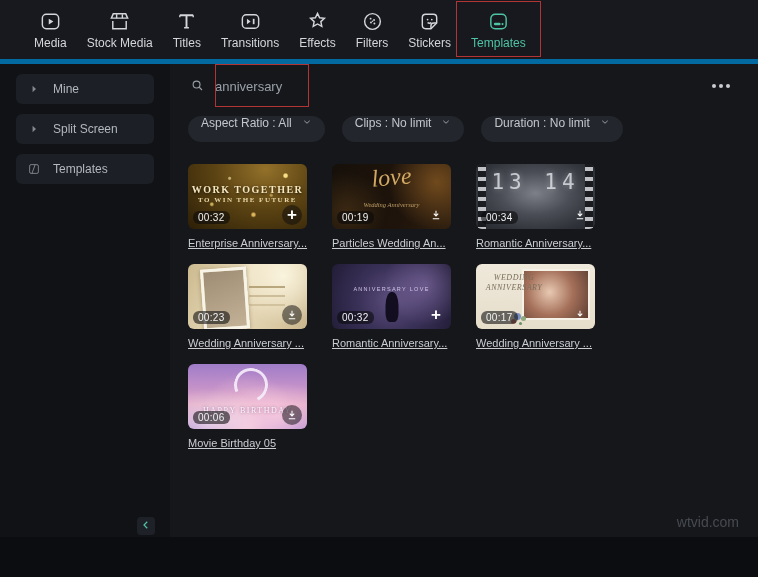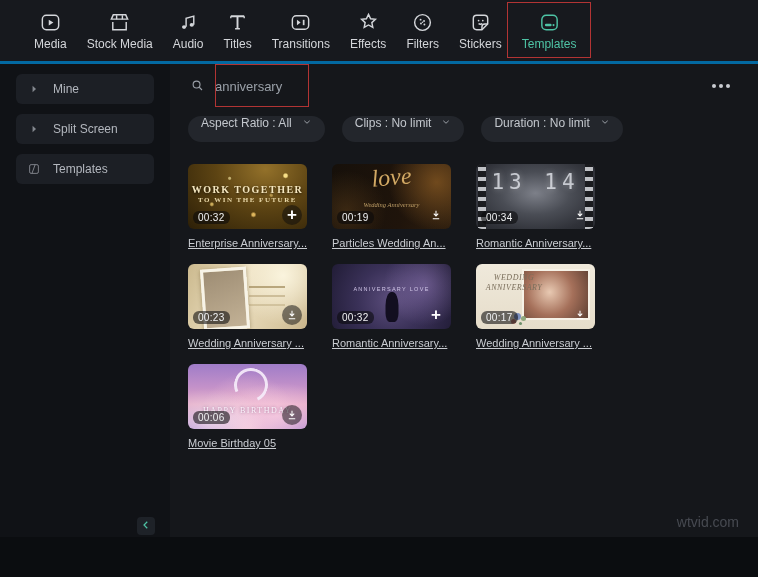--- a/index.html
+++ b/index.html
@@ -7,21 +7,21 @@
   body { font-family:"Liberation Sans", sans-serif; background:#0b0d10; position:relative; }
 
   
   .menubar { height:40px; display:flex; align-items:center; background:#0b0d10; }
   .logo { width:24px; height:24px; margin-left:10px; flex:0 0 auto; }
   .app-title { color:#e8eaec; font-size:13px; margin-left:10px; }
   .menu-items { display:flex; margin-left:38px; gap:46px; }
   .menu-item { color:#d8dadd; font-size:13px; cursor:default; }
 
   
-  .toolbar { height:64px; background:#17191e; display:flex; align-items:center; padding-left:24px; border-bottom:3px solid #0369a1; }
+  .toolbar { height:64px; background:#17191e; display:flex; align-items:center; padding-left:24px; border-bottom:5px solid #0369a1; }
   .tb-item { position:relative; display:flex; flex-direction:column; align-items:center; gap:3px; padding:0 10px; color:#d4d6da; font-size:12px; }
   .tb-item .tb-icon { width:24px; height:24px; display:flex; align-items:center; justify-content:center; }
   .tb-item .tb-icon svg { width:23px; height:23px; }
   .tb-item.active { color:var(--accent); }
   .tb-item .anno { display:none; }
   .tb-item.active .anno { display:block; position:absolute; left:-5px; right:-5px; top:-8px; bottom:-7px; border:1px solid var(--annotation); pointer-events:none; }
 
   
   .main { display:flex; height:473px; }
   .sidebar { width:170px; background:#101216; padding-top:10px; position:relative; flex:0 0 auto; }
@@ -144,31 +144,20 @@
   </div>
       <div class="tb-item">
     <span class="tb-icon">
           <svg viewBox="0 0 24 24" fill="none" stroke="currentColor" stroke-width="1.5">
             <path d="M5 11.5V19.5h14v-8"></path>
             <path d="M3.5 8.5l2-4.5h13l2 4.5H3.5z"></path>
             <path d="M9 4.5v4M15 4.5v4"></path>
           </svg>
         </span>
     <span class="tb-label">Stock Media</span>
-
-  </div>
-      <div class="tb-item">
-    <span class="tb-icon">
-          <svg viewBox="0 0 24 24" fill="none" stroke="currentColor" stroke-width="1.5">
-            <path d="M9.5 16.5v-9l8-2.2v9"></path>
-            <ellipse cx="7.4" cy="16.8" rx="2.2" ry="1.9" fill="currentColor" stroke="none"></ellipse>
-            <ellipse cx="15.4" cy="14.5" rx="2.2" ry="1.9" fill="currentColor" stroke="none"></ellipse>
-          </svg>
-        </span>
-    <span class="tb-label">Audio</span>
 
   </div>
       <div class="tb-item">
     <span class="tb-icon">
           <svg viewBox="0 0 24 24" fill="none" stroke="currentColor" stroke-width="2">
             <path d="M5 5.5h14M12 5.5v13"></path>
             <path d="M5 5.5v2M19 5.5v2M9.5 18.5h5" stroke-width="1.4"></path>
           </svg>
         </span>
     <span class="tb-label">Titles</span>

